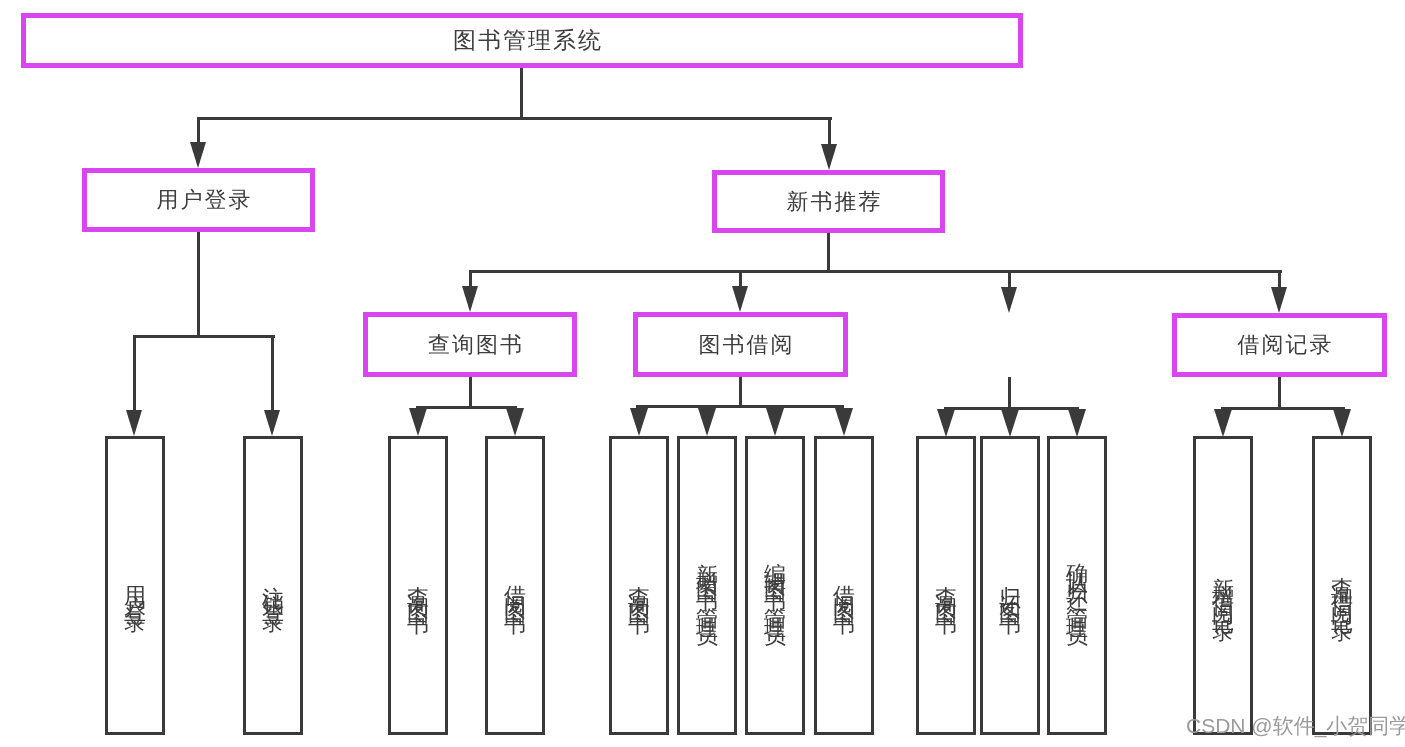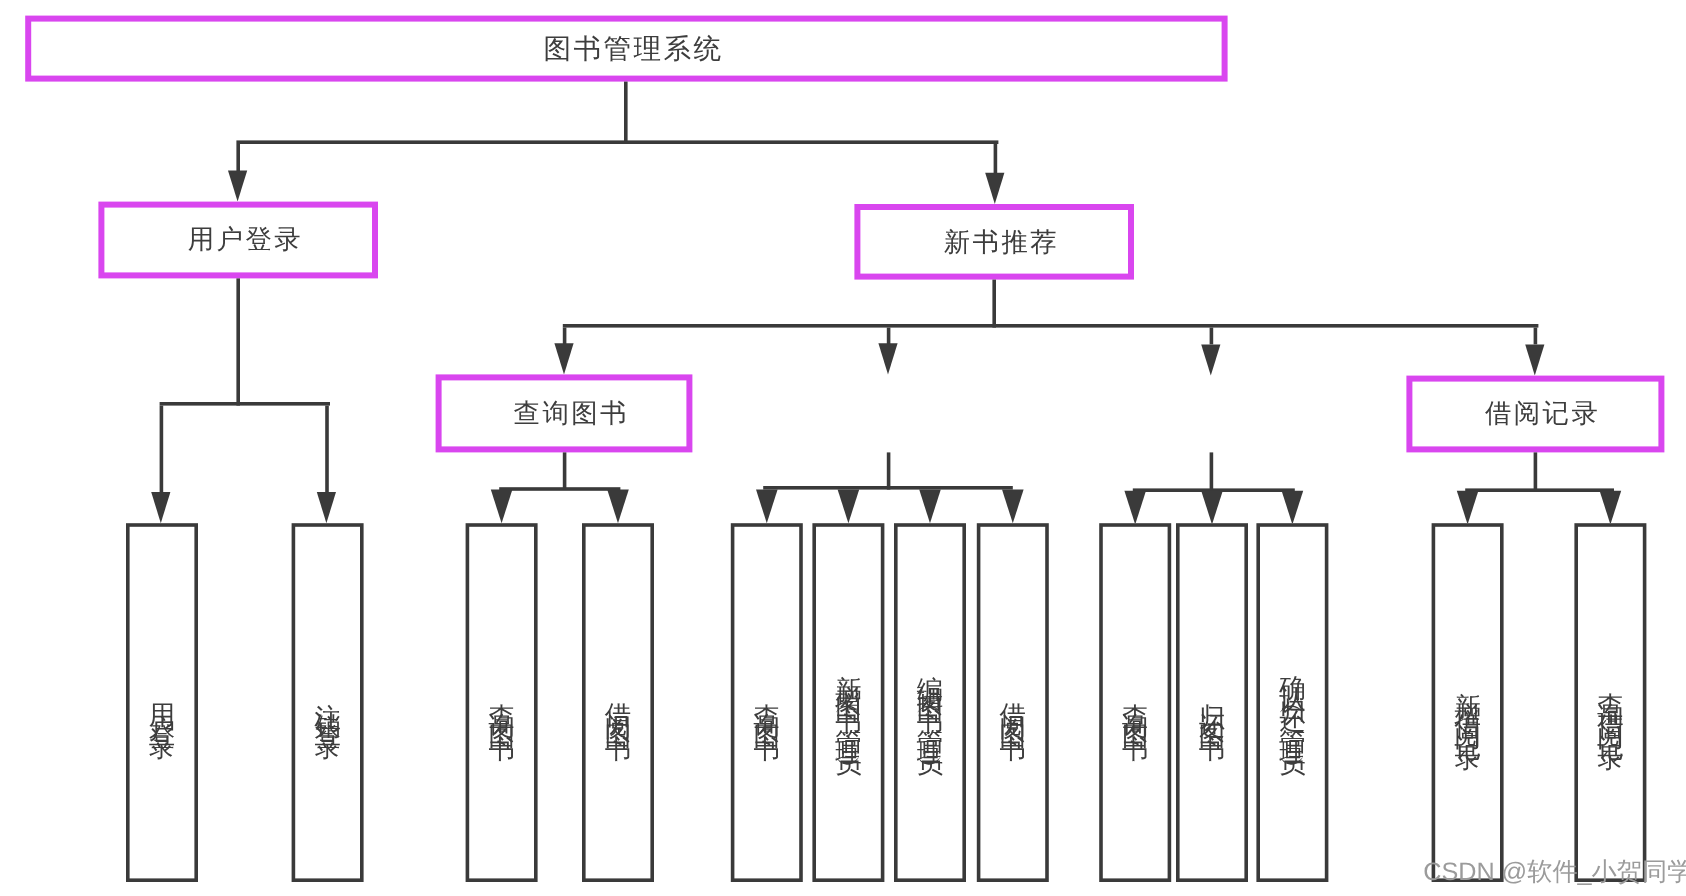--- a/index.html
+++ b/index.html
@@ -85,20 +85,21 @@
   <div class="vl" style="left:469px;top:273px;height:14px;"></div>
   <div class="arrow a26" style="left:462px;top:286px;"></div>
   <div class="vl" style="left:739px;top:273px;height:14px;"></div>
   <div class="arrow a26" style="left:732px;top:286px;"></div>
   <div class="vl" style="left:1008px;top:273px;height:14px;"></div>
   <div class="arrow a26" style="left:1001px;top:287px;"></div>
   <div class="vl" style="left:1278px;top:273px;height:14px;"></div>
   <div class="arrow a26" style="left:1271px;top:287px;"></div>
 
   <div class="box" style="left:363px;top:312px;width:214px;height:65px;">查询图书</div>
+  <div class="box" style="left:633px;top:312px;width:215px;height:65px;">图书借阅</div>
   <div class="box" style="left:1172px;top:313px;width:215px;height:64px;">借阅记录</div>
 
   <div class="vl" style="left:469px;top:377px;height:31px;"></div>
   <div class="hl" style="left:416px;top:406px;width:101px;"></div>
   <div class="arrow" style="left:409px;top:408px;"></div>
   <div class="arrow" style="left:506px;top:408px;"></div>
 
   <div class="vl" style="left:739px;top:377px;height:31px;"></div>
   <div class="hl" style="left:636px;top:405px;width:208px;"></div>
   <div class="arrow" style="left:630px;top:408px;"></div>

